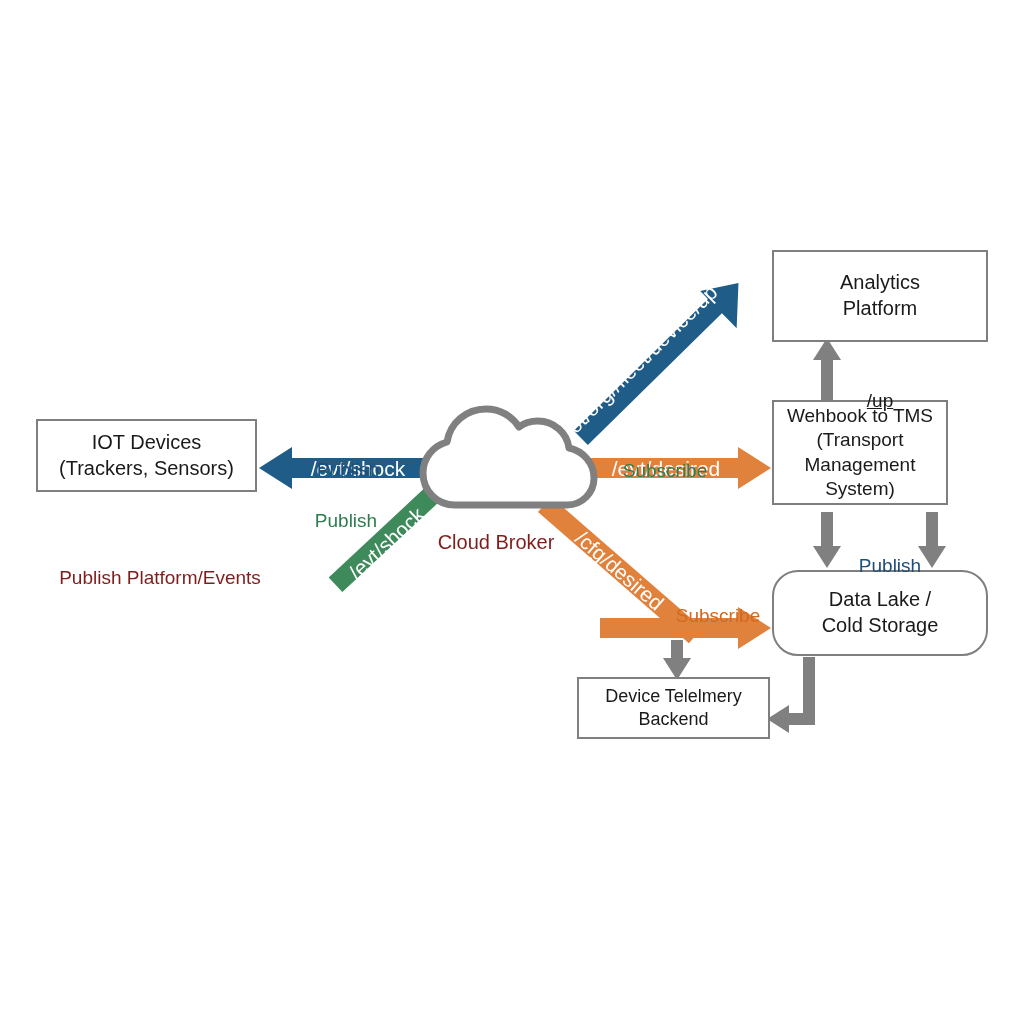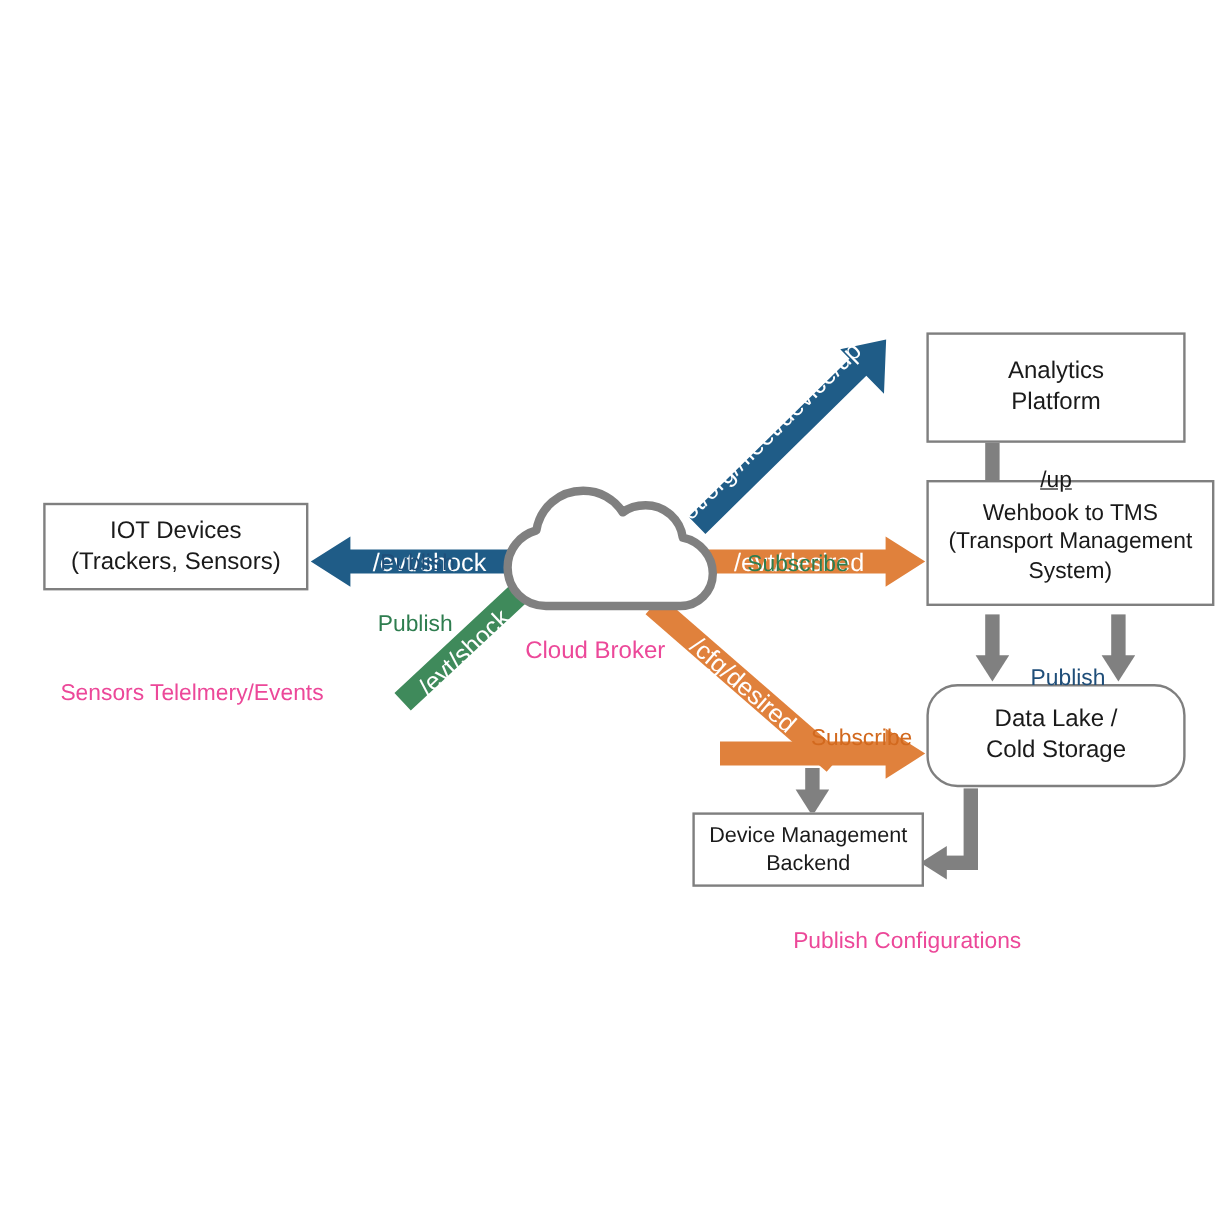--- a/index.html
+++ b/index.html
@@ -34,21 +34,21 @@
   }
   .node-label {
     display: block;
     white-space: pre-line;
   }
   .free-label {
     position: absolute;
     white-space: pre-line;
     text-align: center;
     z-index: 9;
-    color: #ec4899;
+    color: #7f1d1d;
   }
   svg.layer {
     position: absolute;
     left: 0;
     top: 0;
     width: 1024px;
     height: 1024px;
     z-index: 4;
     overflow: visible;
   }
@@ -162,38 +162,38 @@
     <g transform="rotate(41 620 570)">
       <text class="arrow-text" x="620" y="578" font-size="21" text-anchor="middle">/cfg/desired</text>
     </g>
   </svg>
 
   <div class="node-box" style="left:36px; top:419px; width:221px; height:73px; font-size:20px;">
     <span class="node-label">IOT Devices
 (Trackers, Sensors)</span>
   </div>
 
-  <div class="node-box" style="left:772px; top:250px; width:216px; height:92px; font-size:20px;margin-top:27px;">
+  <div class="node-box" style="left:772px; top:250px; width:216px; height:92px; font-size:20px;">
     <span class="node-label">Analytics
 Platform</span>
   </div>
 
-  <div class="node-box" style="left:772px; top:400px; width:240px; height:105px; font-size:19px;">
+  <div class="node-box" style="left:772px; top:400px; width:176px; height:105px; font-size:19px;">
     <span class="node-label">Wehbook to TMS
 (Transport Management
 System)</span>
   </div>
 
   <div class="node-box" style="left:772px; top:570px; width:216px; height:86px; font-size:20px;border-radius:26px;">
     <span class="node-label">Data Lake /
 Cold Storage</span>
   </div>
 
   <div class="node-box" style="left:577px; top:677px; width:193px; height:62px; font-size:18px;">
-    <span class="node-label">Device Management
+    <span class="node-label">Device Telelmery
 Backend</span>
   </div>
 
   <div class="free-label" style="left:416px; top:508px; width:160px; font-size:20px; z-index:9;">
     <span>Cloud Broker</span>
   </div>
 
   <div class="free-label" style="left:283px; top:437px; width:130px; font-size:19px; color:#1F4E79;">
     <span>Publish</span>
   </div>
@@ -212,20 +212,17 @@
 
   <div class="free-label" style="left:845px; top:368px; width:70px; font-size:19px; color:#1a1a1a;text-decoration:underline;">
     <span>/up</span>
   </div>
 
   <div class="free-label" style="left:840px; top:533px; width:100px; font-size:19px; color:#1F4E79;">
     <span>Publish</span>
   </div>
 
   <div class="free-label" style="left:40px; top:545px; width:240px; font-size:19px;">
-    <span>Sensors Telelmery/Events</span>
-  </div>
-
-  <div class="free-label" style="left:640px; top:752px; width:232px; font-size:19px;">
-    <span>Publish Configurations</span>
-  </div>
+    <span>Publish Platform/Events</span>
+  </div>
+
 
 </div>
 
 </body></html>

